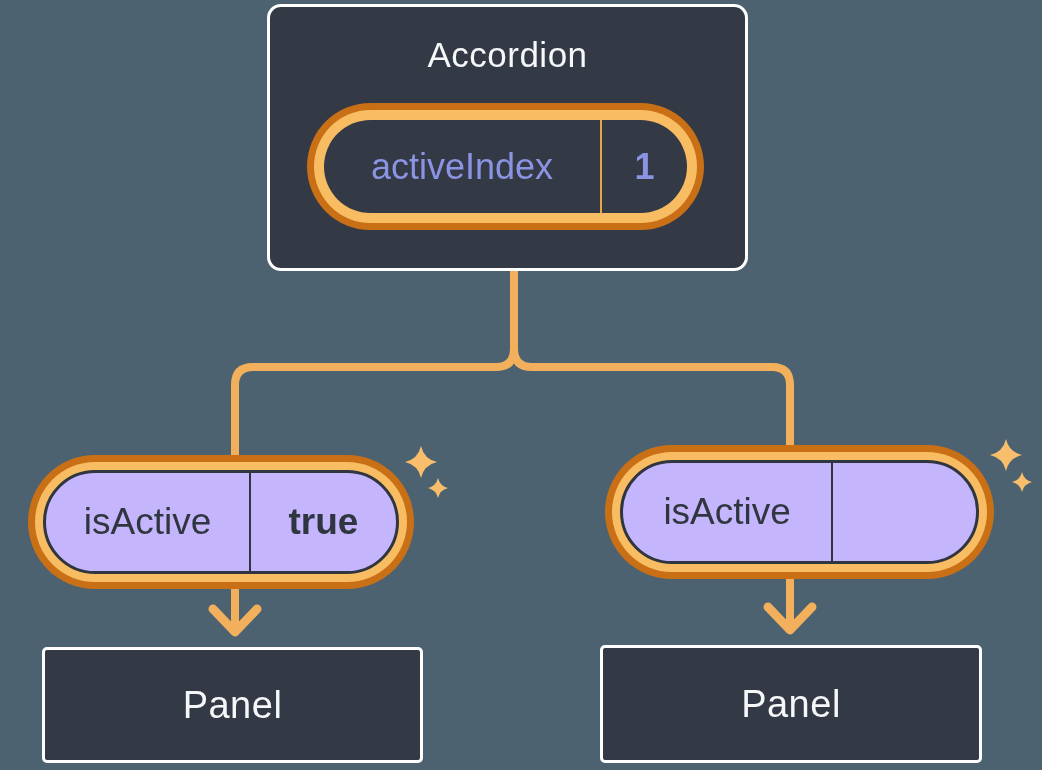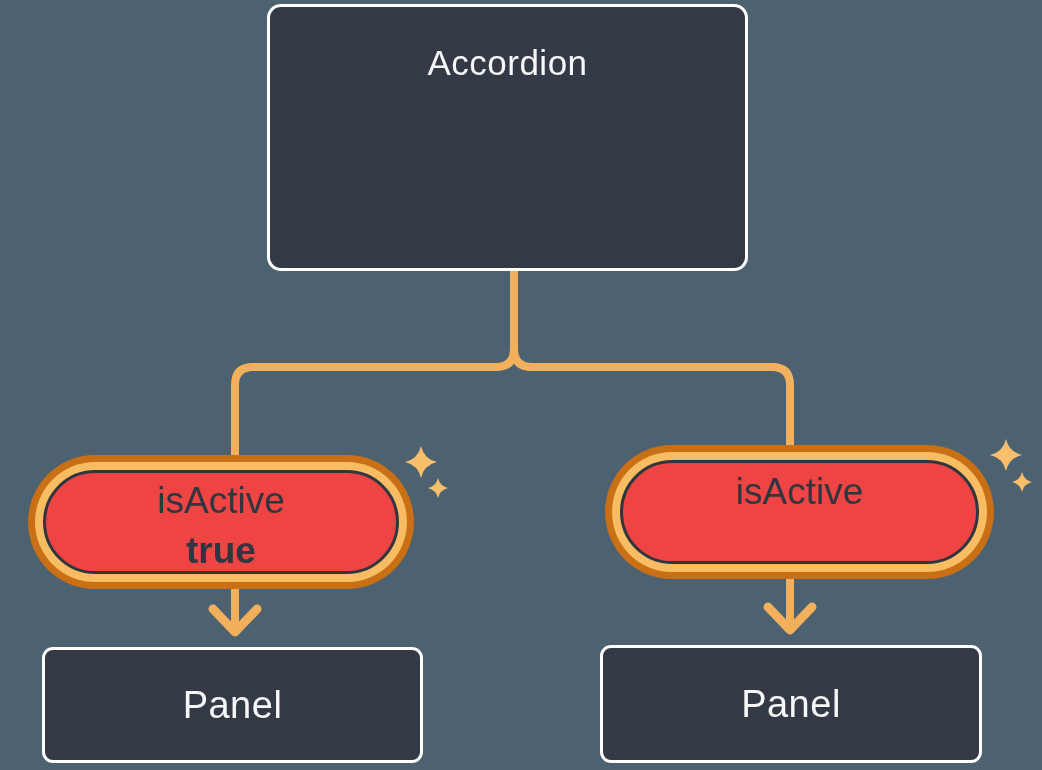--- a/index.html
+++ b/index.html
@@ -13,45 +13,44 @@
 
   
   .card{
     position:absolute;z-index:2;
     background:#343946;border:3px solid #FFFFFF;border-radius:14px;
     box-sizing:border-box;
   }
   .accordion-box{left:267px;top:4px;width:481px;height:267px;}
   .accordion-title{
     position:absolute;left:0;top:28px;width:100%;text-align:center;
-    color:#F6F7F9;font-size:35px;font-weight:500;letter-spacing:0.5px;margin-top:8px;
+    color:#F6F7F9;font-size:35px;font-weight:500;letter-spacing:0.5px;
   }
-  .panel-box{border-radius:11px;display:flex;align-items:center;justify-content:center;}
+  .panel-box{border-radius:5px;display:flex;align-items:center;justify-content:center;}
   .panel-left{left:42px;top:647px;width:381px;height:116px;}
   .panel-right{left:600px;top:645px;width:382px;height:118px;}
   .panel-label{color:#F6F7F9;font-size:38px;font-weight:500;letter-spacing:0.5px;}
 
   
   .pill{
     position:absolute;z-index:3;border-radius:999px;box-sizing:content-box;
     display:flex;align-items:stretch;
   }
   .state-pill{
     left:324px;top:120px;width:363px;height:93px;
     background:#343946;
     box-shadow:0 0 0 10px #F8BC62, 0 0 0 17px #C96F16;
   }
   .state-pill .seg-label{flex:0 0 76%;}
   .state-pill .divider{background:#E8A449;}
   .state-pill .seg-label span,.state-pill .seg-value span{color:#8A94E2;}
 
   .prop-pill{
-    background:#ef4444;border:3px solid #30363F;
+    background:#c4b5fd;border:3px solid #30363F;
     box-shadow:0 0 0 8px #F8BC62, 0 0 0 15px #C96F16;
-    flex-direction:column;
   }
   .prop-pill-left{left:43px;top:470px;width:350px;height:98px;}
   .prop-pill-left .seg-label{flex:0 0 58%;}
   .prop-pill-right{left:620px;top:460px;width:353px;height:98px;}
   .prop-pill-right .seg-label{flex:0 0 59%;}
   .prop-pill .divider{background:#30363F;}
   .prop-pill .seg-label span,.prop-pill .seg-value span{color:#30363F;}
 
   .seg-label,.seg-value{display:flex;align-items:center;justify-content:center;}
   .seg-value{flex:1;}
@@ -79,20 +78,29 @@
     <path fill="#F8BE6C" d="M438,478 Q440,486 448,488 Q440,490 438,498 Q436,490 428,488 Q436,486 438,478 Z"></path>
 
     <path fill="#F8BE6C" d="M1006,439 Q1009,452 1022,455 Q1009,458 1006,471 Q1003,458 990,455 Q1003,452 1006,439 Z"></path>
     <path fill="#F8BE6C" d="M1022,472 Q1024,480 1032,482 Q1024,484 1022,492 Q1020,484 1012,482 Q1020,480 1022,472 Z"></path>
   </svg>
 
   <div class="card accordion-box">
     <div class="accordion-title">Accordion</div>
   </div>
 
+  <div class="pill state-pill">
+    <div class="seg-label">
+      <span class="pill-text">activeIndex</span>
+    </div>
+    <div class="divider"></div>
+    <div class="seg-value">
+      <span class="pill-value">1</span>
+    </div>
+  </div>
 
   <div class="pill prop-pill prop-pill-left">
     <div class="seg-label">
       <span class="pill-text">isActive</span>
     </div>
     <div class="divider"></div>
     <div class="seg-value">
       <span class="pill-value">true</span>
     </div>
   </div>

